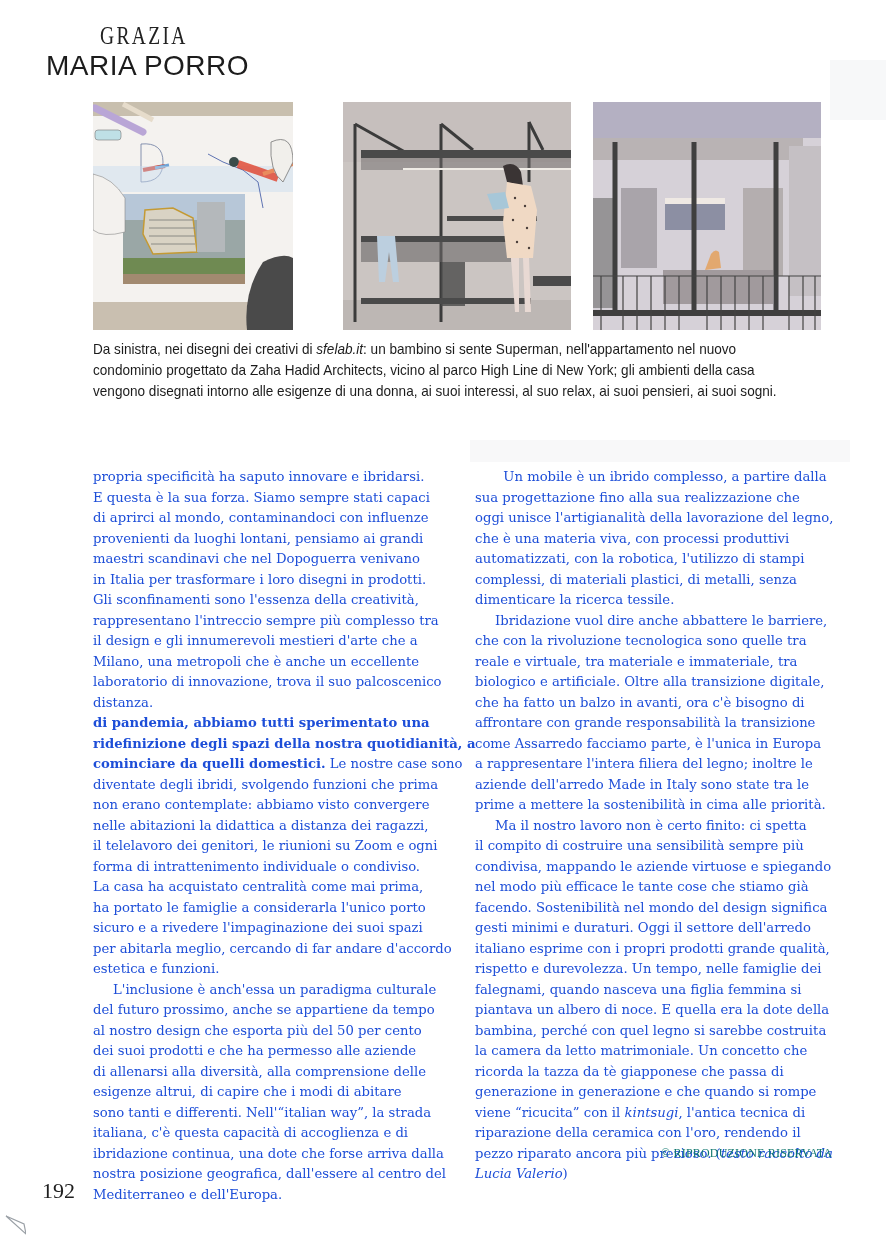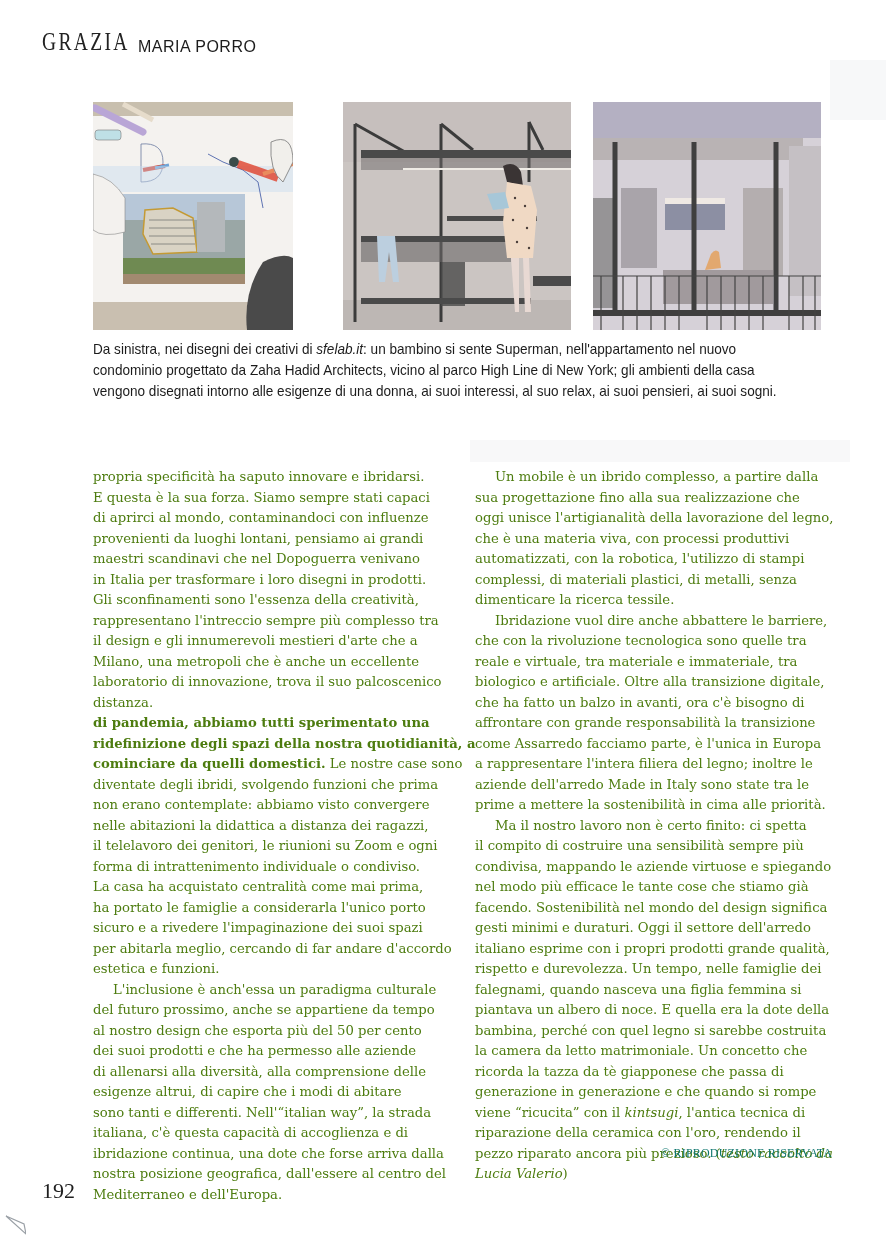--- a/index.html
+++ b/index.html
@@ -3,42 +3,42 @@
 <meta charset="utf-8">
 <style>
   html, body { margin: 0; padding: 0; }
   body {
     width: 886px; height: 1239px; background: #ffffff; position: relative; overflow: hidden;
     font-family: "DejaVu Serif", serif; color: #1c1c1c;
   }
   .ghost {
     position: absolute; background: #f6f6f7;
   }
-  .header { position: absolute; left: 42px; top: 22px; height: 34px; display: flex; align-items: flex-end; }
+  .header { position: absolute; left: 42px; top: 22px; height: 34px; display: flex; align-items: center; flex-direction: column; }
   .brand {
     font-family: "Liberation Serif", serif; font-size: 25px; letter-spacing: 3px;
     transform: scaleX(0.78); transform-origin: left; color: #222; width: 92px; display: inline-block;
   }
   .author {
-    font-family: "Liberation Sans", sans-serif; font-size: 16px; letter-spacing: 0.5px; color: #1c1c1c;
+    font-family: "Liberation Sans", sans-serif; font-size: 28px; letter-spacing: 0.5px; color: #1c1c1c;
     margin-left: 4px;
   }
   .figure { position: absolute; top: 102px; height: 228px; overflow: hidden; }
   .fig1 { left: 93px; width: 200px; background: linear-gradient(180deg,#cfc6b8 0 6%, #f3f1ee 6% 85%, #cbc2b4 85% 100%); }
   .fig2 { left: 343px; width: 228px; background: #c9c3bf; }
   .fig3 { left: 593px; width: 228px; background: #cfcad0; }
   .caption {
     position: absolute; left: 93px; top: 339px; width: 740px;
     font-family: "Liberation Sans", sans-serif; font-size: 14.6px; line-height: 21px; color: #1c1c1c;
     transform: scaleX(0.93); transform-origin: left;
   }
   .caption i { font-style: italic; }
   .col {
     position: absolute; top: 467px; width: 380px;
-    font-family: "DejaVu Serif", serif; font-size: 13.2px; line-height: 20.5px; color: #4d7c0f;
+    font-family: "DejaVu Serif", serif; font-size: 13.2px; line-height: 20.5px; color: #1d4ed8;
   }
   .col p { margin: 0; }
   .col-left { left: 93px; }
   .col-right { left: 475px; width: 360px; }
   .line { display: block; white-space: nowrap; }
   .bold { font-weight: bold; }
   .copyright {
     position: absolute; left: 661px; top: 1146px; font-family: "Liberation Serif", serif; font-size: 12px;
     letter-spacing: 0.2px; color: #0f766e;
   }
@@ -216,21 +216,21 @@
     <span class="line">sono tanti e differenti. Nell'“italian way”, la strada</span>
     <span class="line">italiana, c'è questa capacità di accoglienza e di</span>
     <span class="line">ibridazione continua, una dote che forse arriva dalla</span>
     <span class="line">nostra posizione geografica, dall'essere al centro del</span>
     <span class="line">Mediterraneo e dell'Europa.</span>
   </p>
 </div>
 
 <div class="col col-right">
   <p>
-    <span class="line" style="padding-left:20px;">Un mobile è un ibrido complesso, a partire dalla</span>
+    <span class="line" style="padding-left:20px;text-align:center;">Un mobile è un ibrido complesso, a partire dalla</span>
     <span class="line">sua progettazione fino alla sua realizzazione che</span>
     <span class="line">oggi unisce l'artigianalità della lavorazione del legno,</span>
     <span class="line">che è una materia viva, con processi produttivi</span>
     <span class="line">automatizzati, con la robotica, l'utilizzo di stampi</span>
     <span class="line">complessi, di materiali plastici, di metalli, senza</span>
     <span class="line">dimenticare la ricerca tessile.</span>
   </p>
   <p>
     <span class="line" style="padding-left:20px;">Ibridazione vuol dire anche abbattere le barriere,</span>
     <span class="line">che con la rivoluzione tecnologica sono quelle tra</span>

